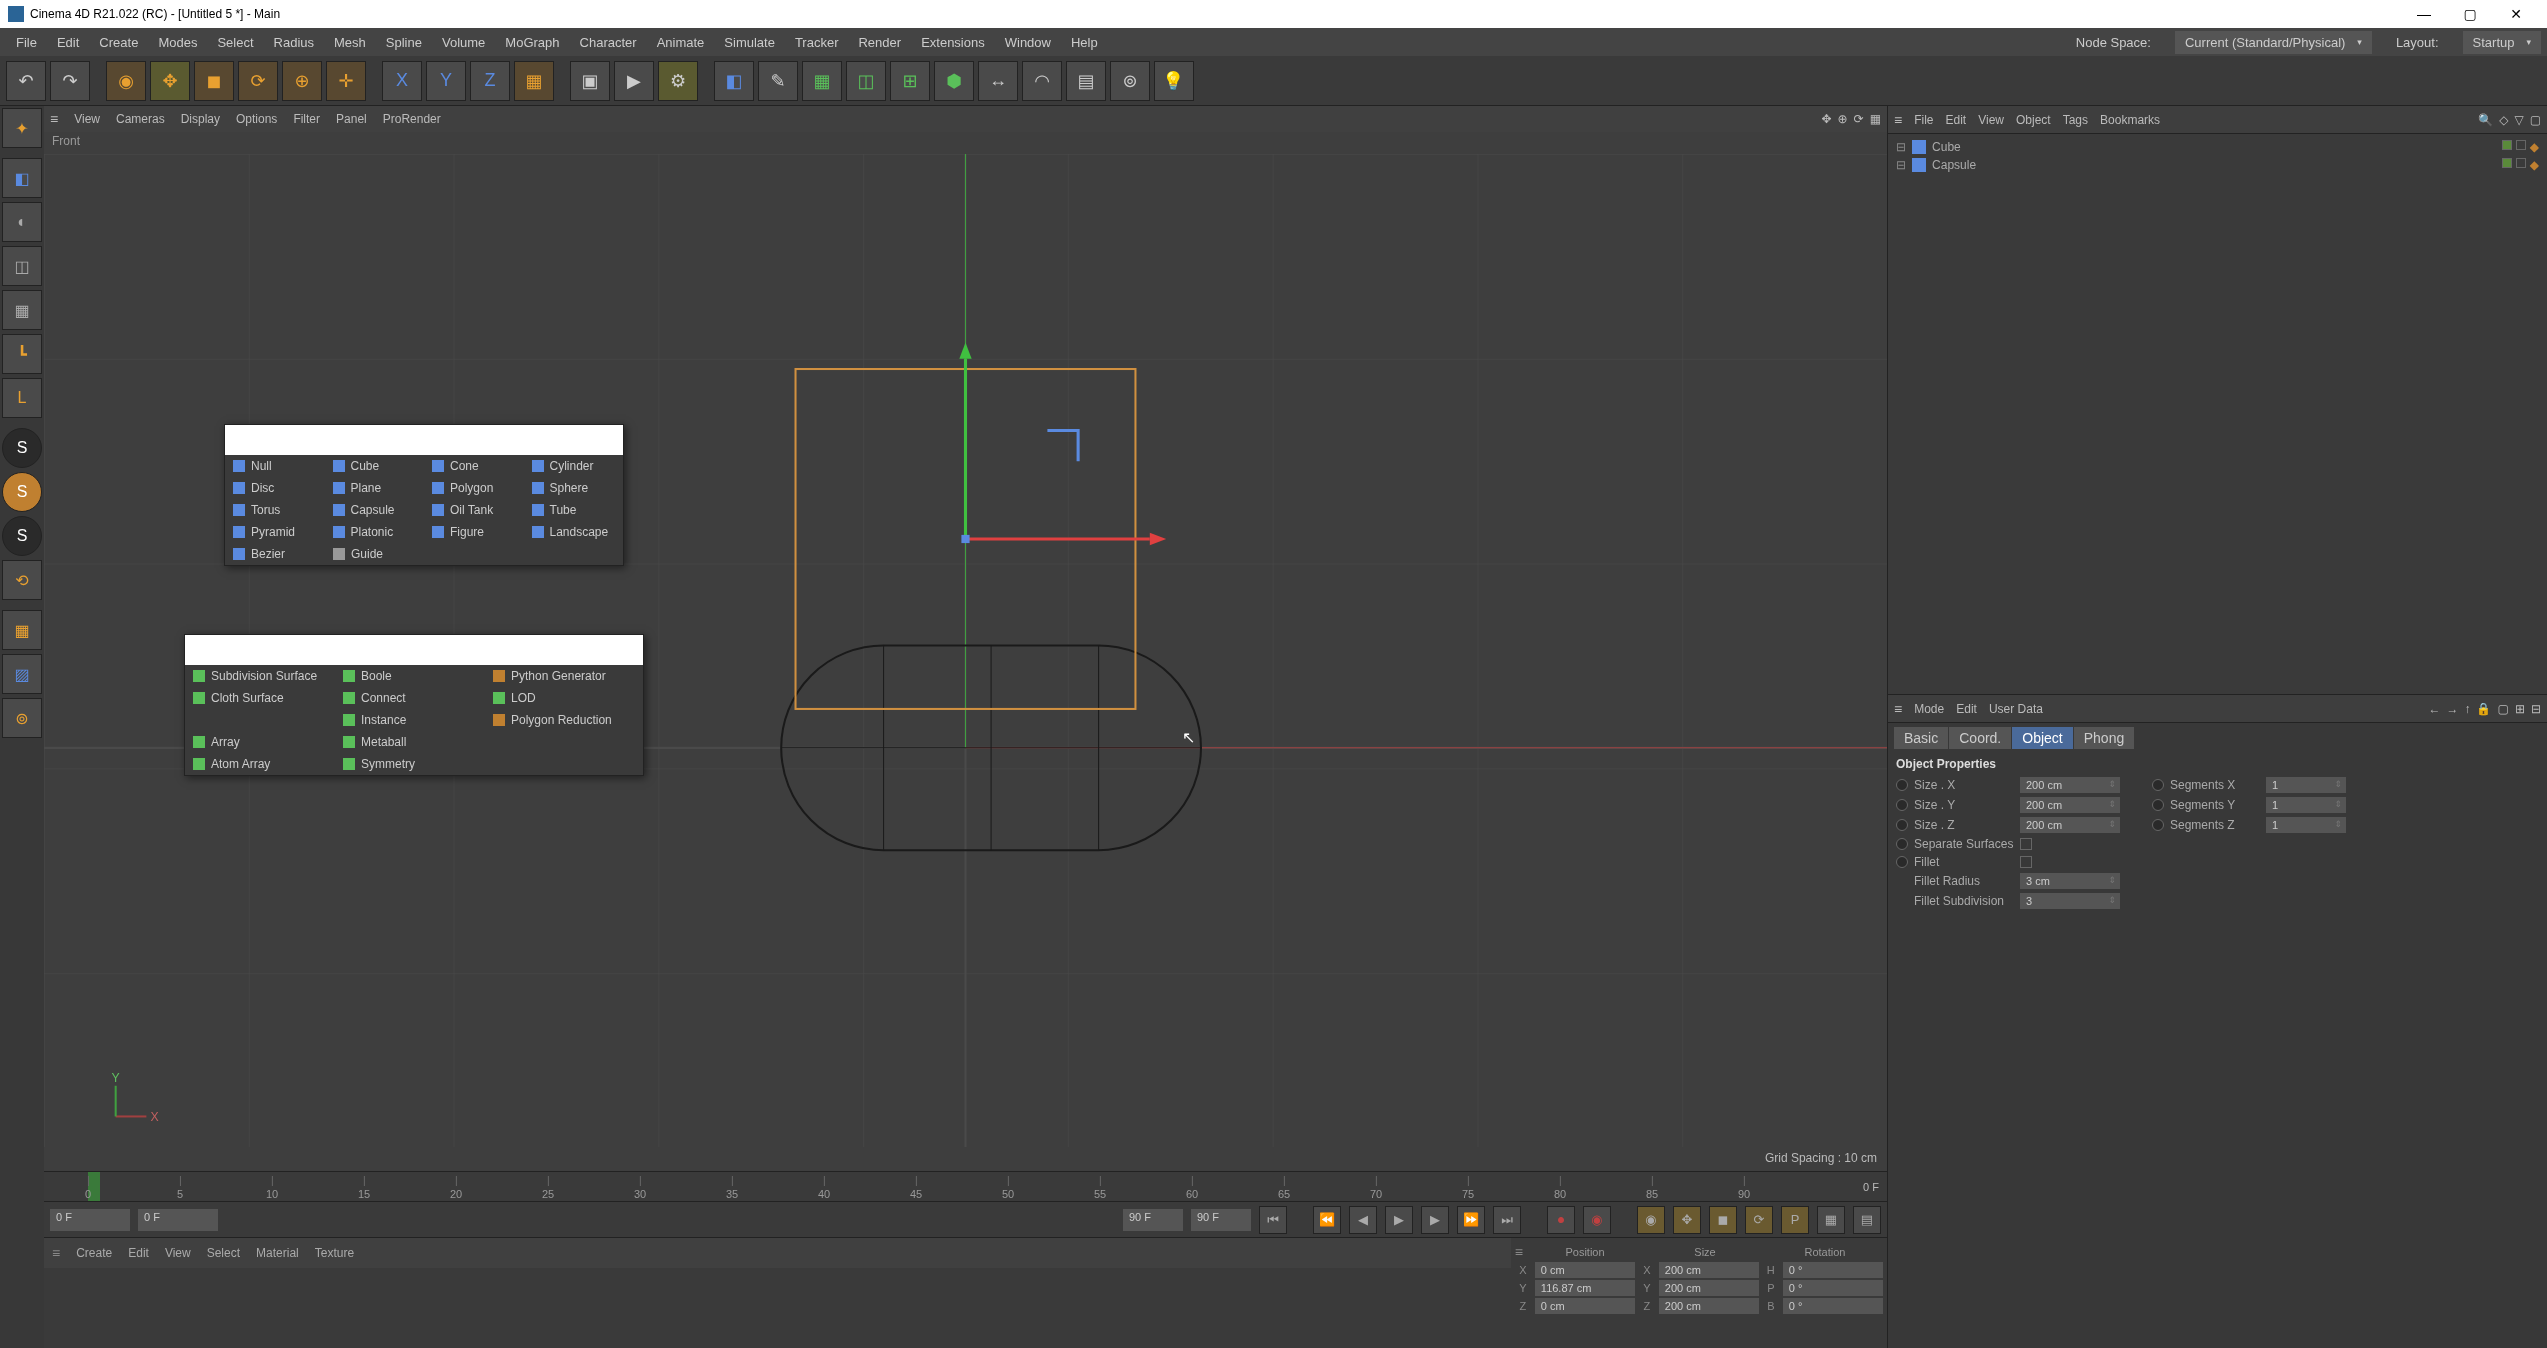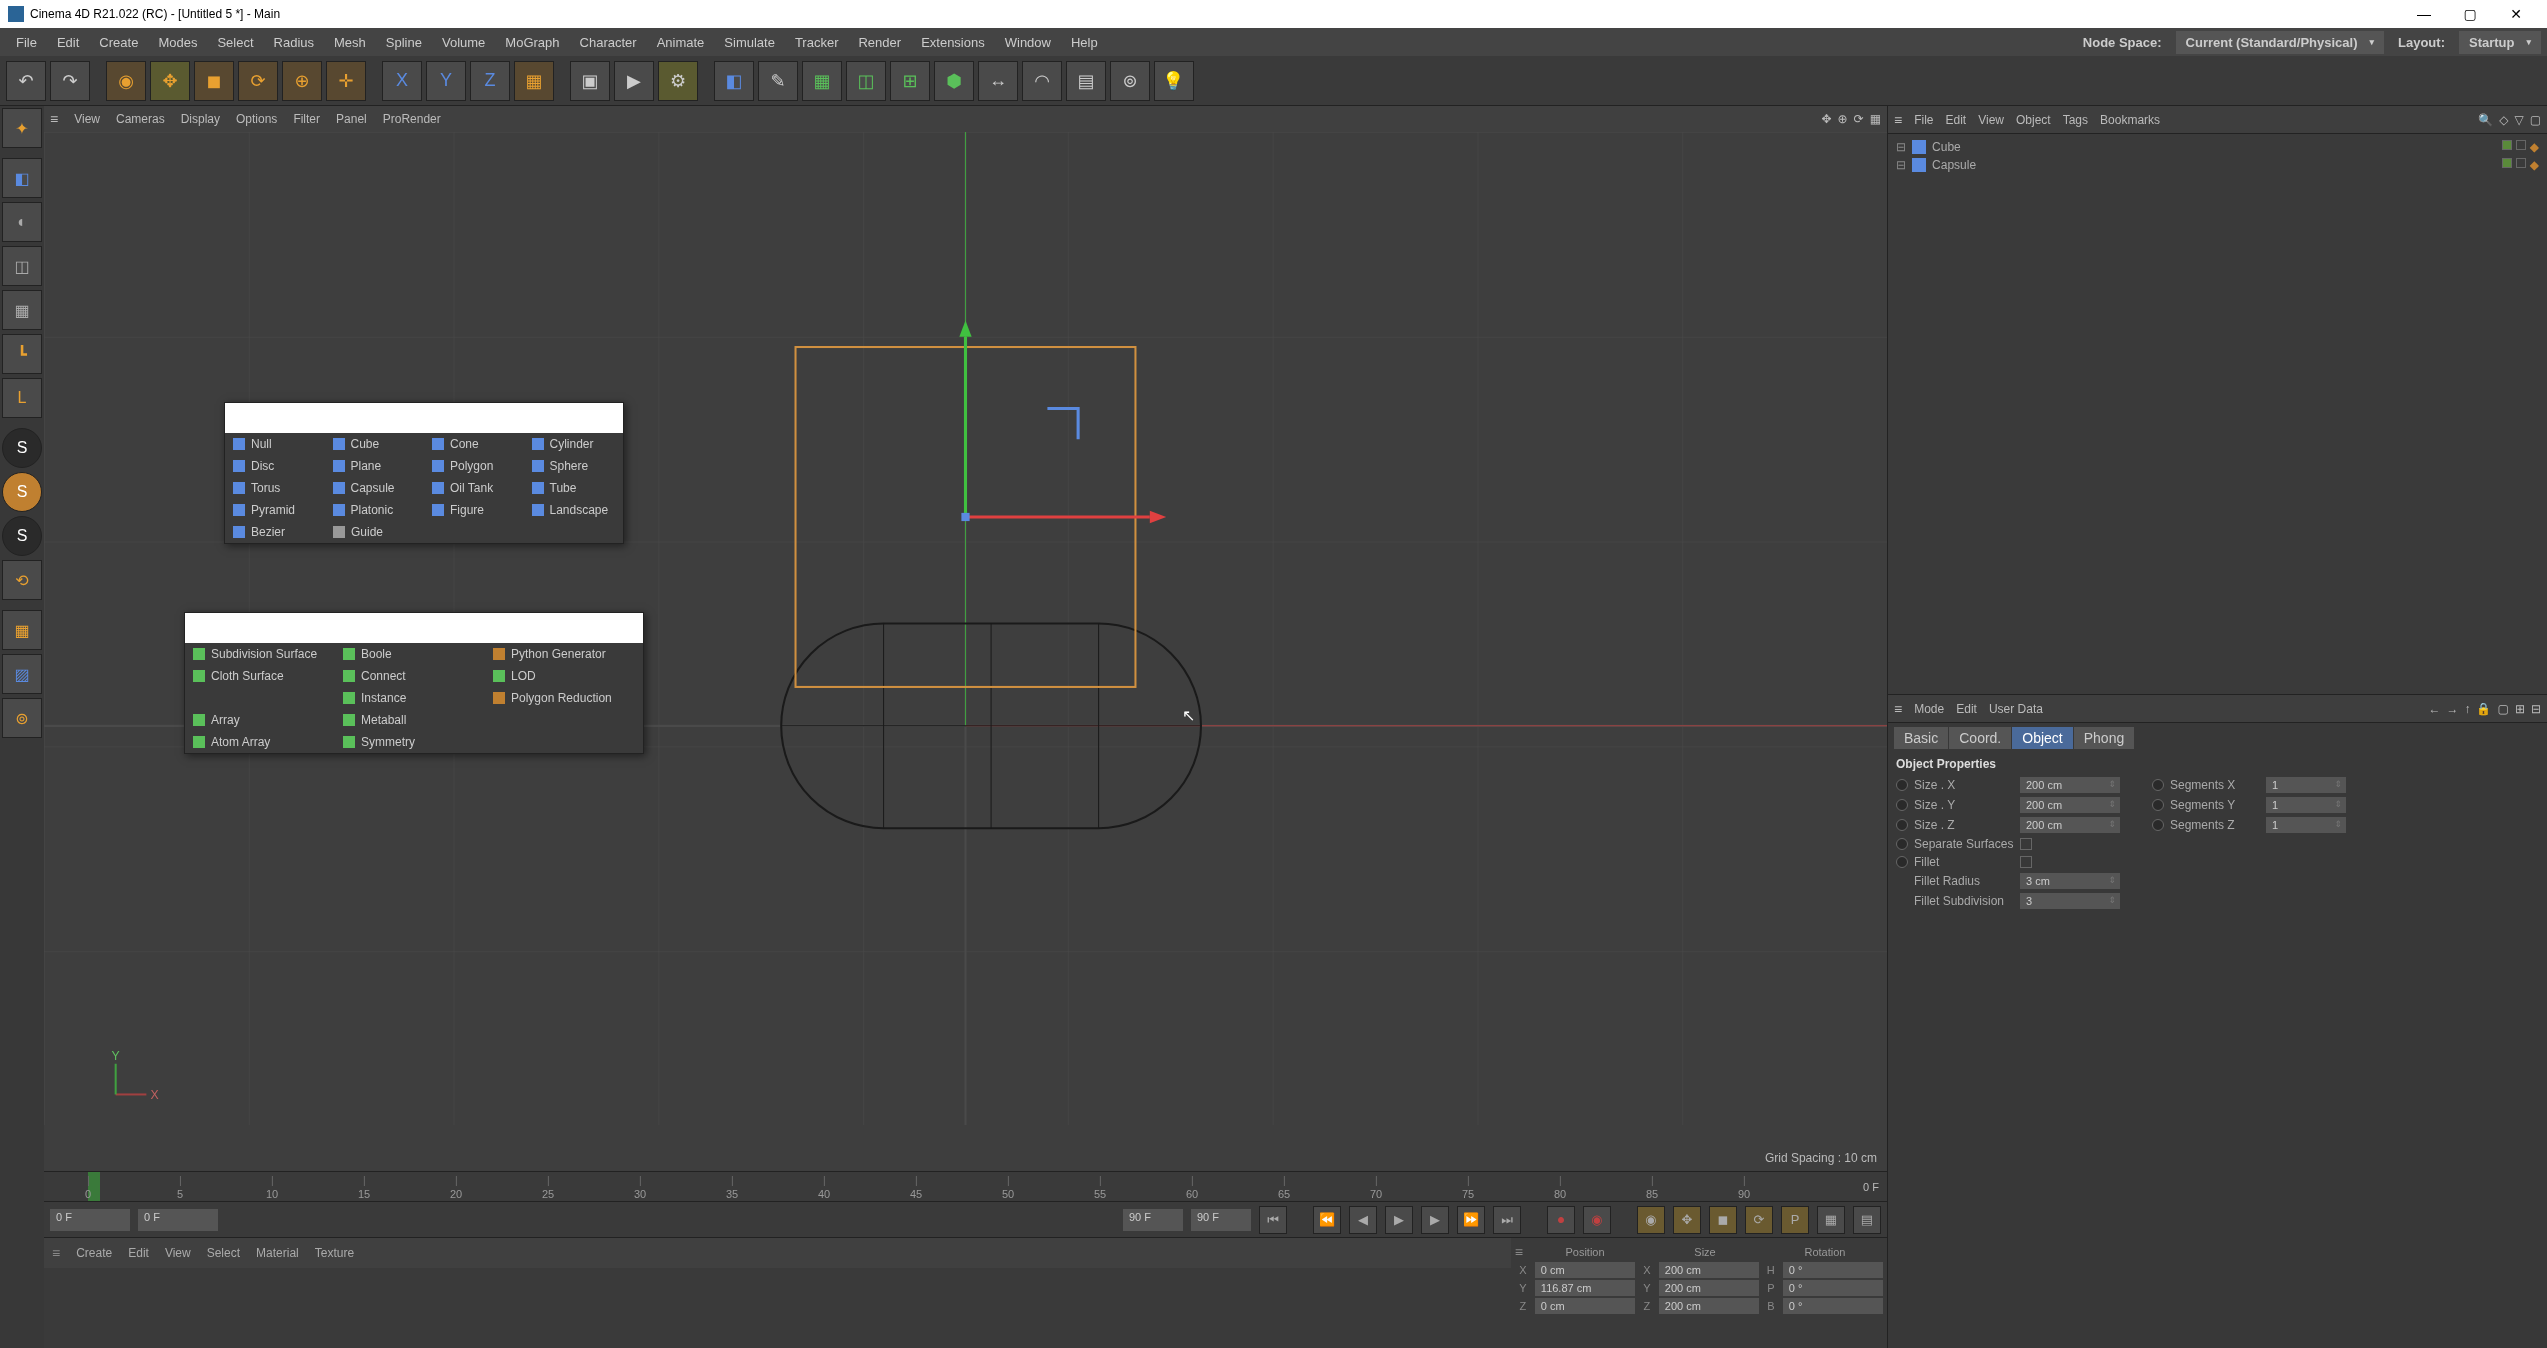--- a/index.html
+++ b/index.html
@@ -3,21 +3,21 @@
 <meta charset="utf-8">
 <style>
 * { margin:0; padding:0; box-sizing:border-box; font-family:"Segoe UI",Arial,sans-serif; }
 body { background:#333; color:#aaa; font-size:11px; overflow:hidden; width:2547px; height:1348px; }
 .titlebar { height:28px; background:#fff; color:#000; display:flex; align-items:center; padding:0 8px; font-size:12px; }
 .titlebar .spacer { flex:1; }
 .titlebar .ico { width:16px; height:16px; margin-right:6px; display:inline-block; background:#2a6496; }
 .winbtn { width:46px; text-align:center; font-size:14px; cursor:pointer; }
 .menubar { height:28px; background:#444; display:flex; align-items:center; padding:0 6px; }
 .menubar span { padding:4px 10px; cursor:pointer; color:#ccc; font-size:13px;}
-.menubar .right { margin-left:auto; display:flex; align-items:center; gap:4px;font-weight:bold; }
+.menubar .right { margin-left:auto; display:flex; align-items:center; gap:14px; }
 .drop { background:#555; padding:2px 10px; color:#ccc; display:inline-flex; align-items:center; gap:12px; font-size:12px;}
 .drop::after { content:"▾"; font-size:9px; }
 .toolbar { height:50px; background:#3a3a3a; display:flex; align-items:center; padding:0 6px; gap:4px; border-bottom:1px solid #222;}
 .tbtn { width:40px; height:40px; background:#4a4a4a; border:1px solid #222; display:flex; align-items:center; justify-content:center; font-size:18px; color:#ccc; cursor:pointer; }
 .tbtn.orange { background:#584830; color:#e8a030; }
 .tbtn.blue { color:#5a8ae0; }
 .tbtn.green { color:#5ac05a; }
 .tbtn.active { background:#5a5a30; }
 .tsep { width:8px; }
 .main-row { display:flex; height:calc(100% - 28px - 28px - 50px); }
@@ -157,20 +157,21 @@
     <div class="vp-menu">
       <span class="ham">≡</span>
       <span id="vpmenu" style="display: contents;"><span>View</span><span>Cameras</span><span>Display</span><span>Options</span><span>Filter</span><span>Panel</span><span>ProRender</span></span>
       <div class="vp-icons">
         <span>✥</span>
         <span>⊕</span>
         <span>⟳</span>
         <span>▦</span>
       </div>
     </div>
+    <div class="vp-header">Front</div>
     <div class="canvas-wrap">
       <svg class="grid" viewBox="0 0 1800 970" preserveAspectRatio="none">
         <defs>
           <pattern id="g" width="200" height="200" patternUnits="userSpaceOnUse">
             <path d="M200 0 L0 0 0 200" fill="none" stroke="#4a4a4a" stroke-width="1"></path>
           </pattern>
         </defs>
         <rect width="100%" height="100%" fill="url(#g)"></rect>
         <line x1="900" y1="0" x2="900" y2="970" stroke="#4a4a4a" stroke-width="2"></line>
         <line x1="0" y1="580" x2="1800" y2="580" stroke="#4a4a4a" stroke-width="2"></line>

